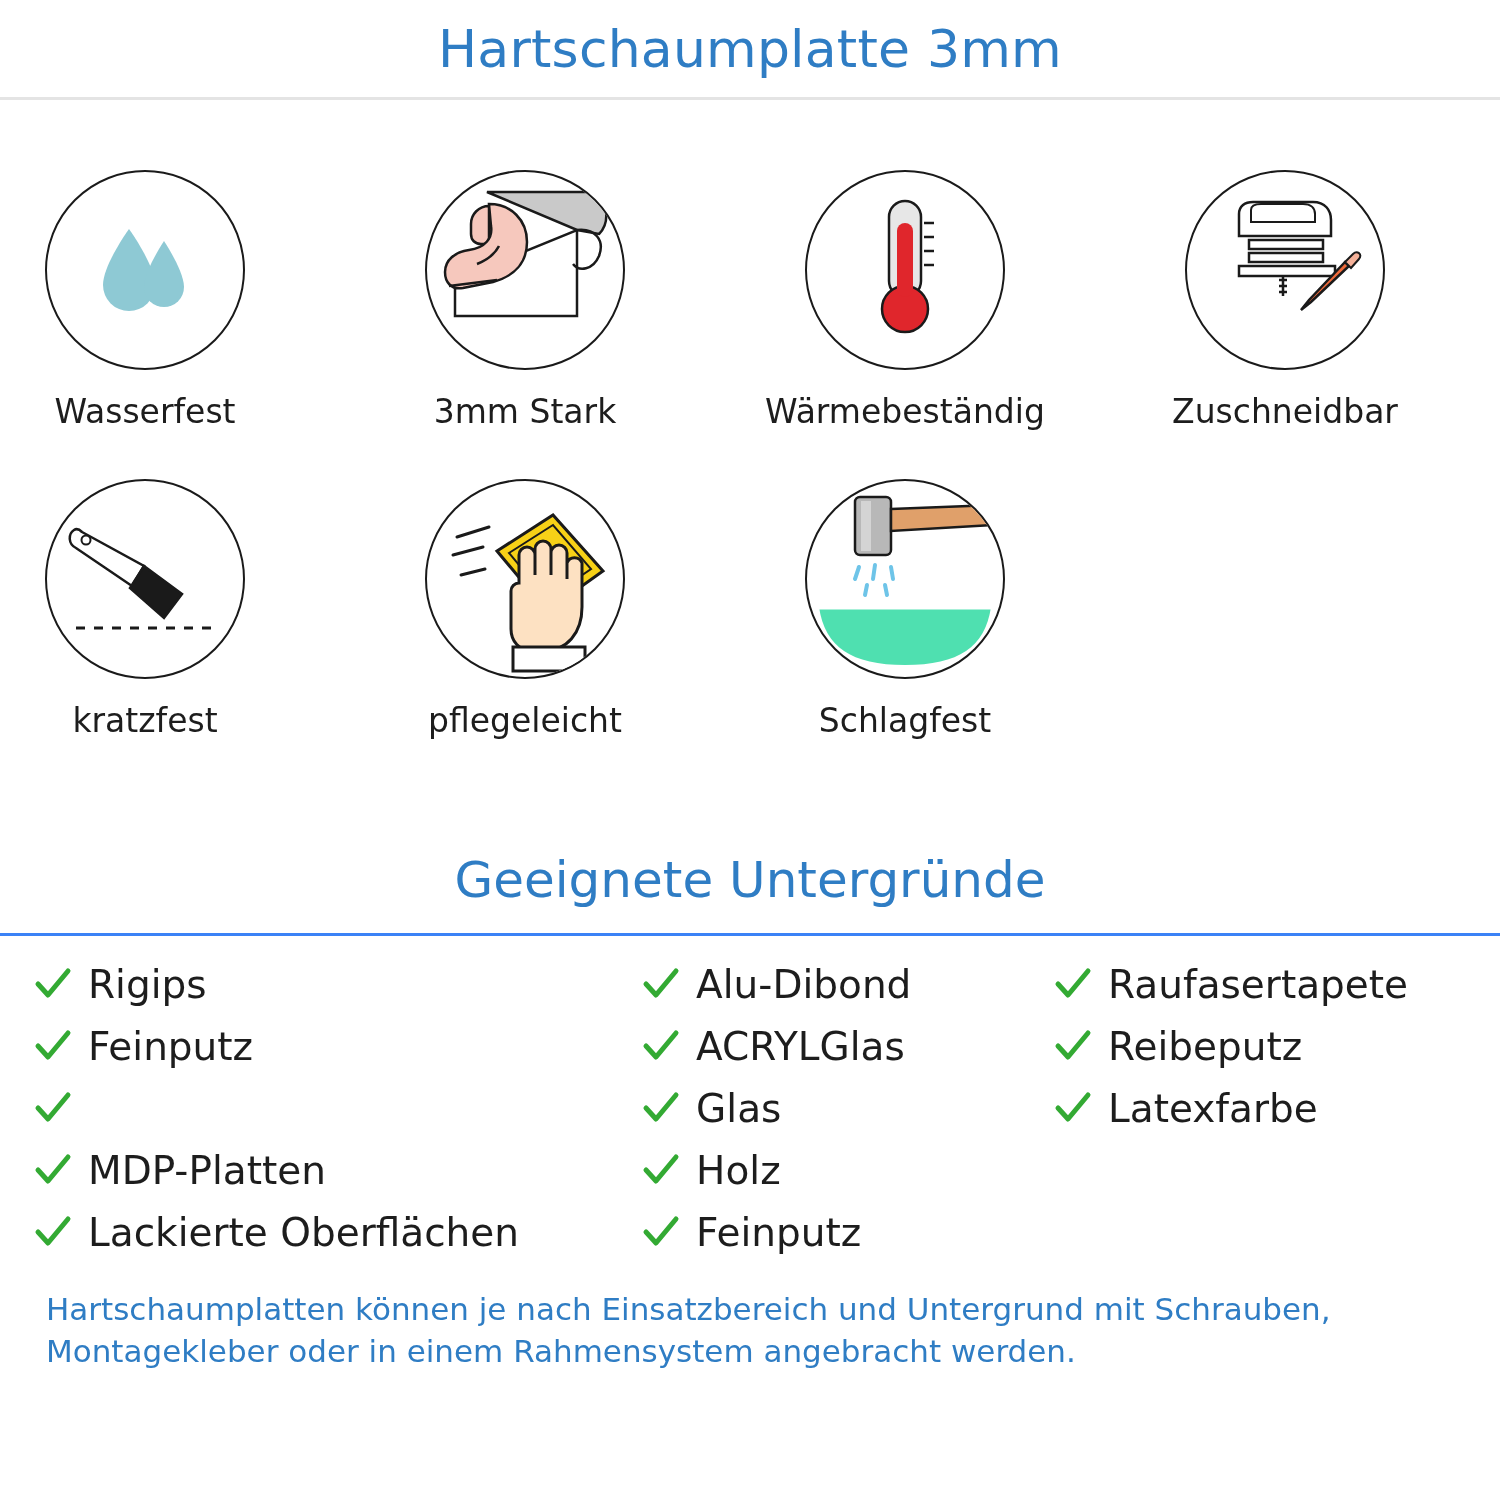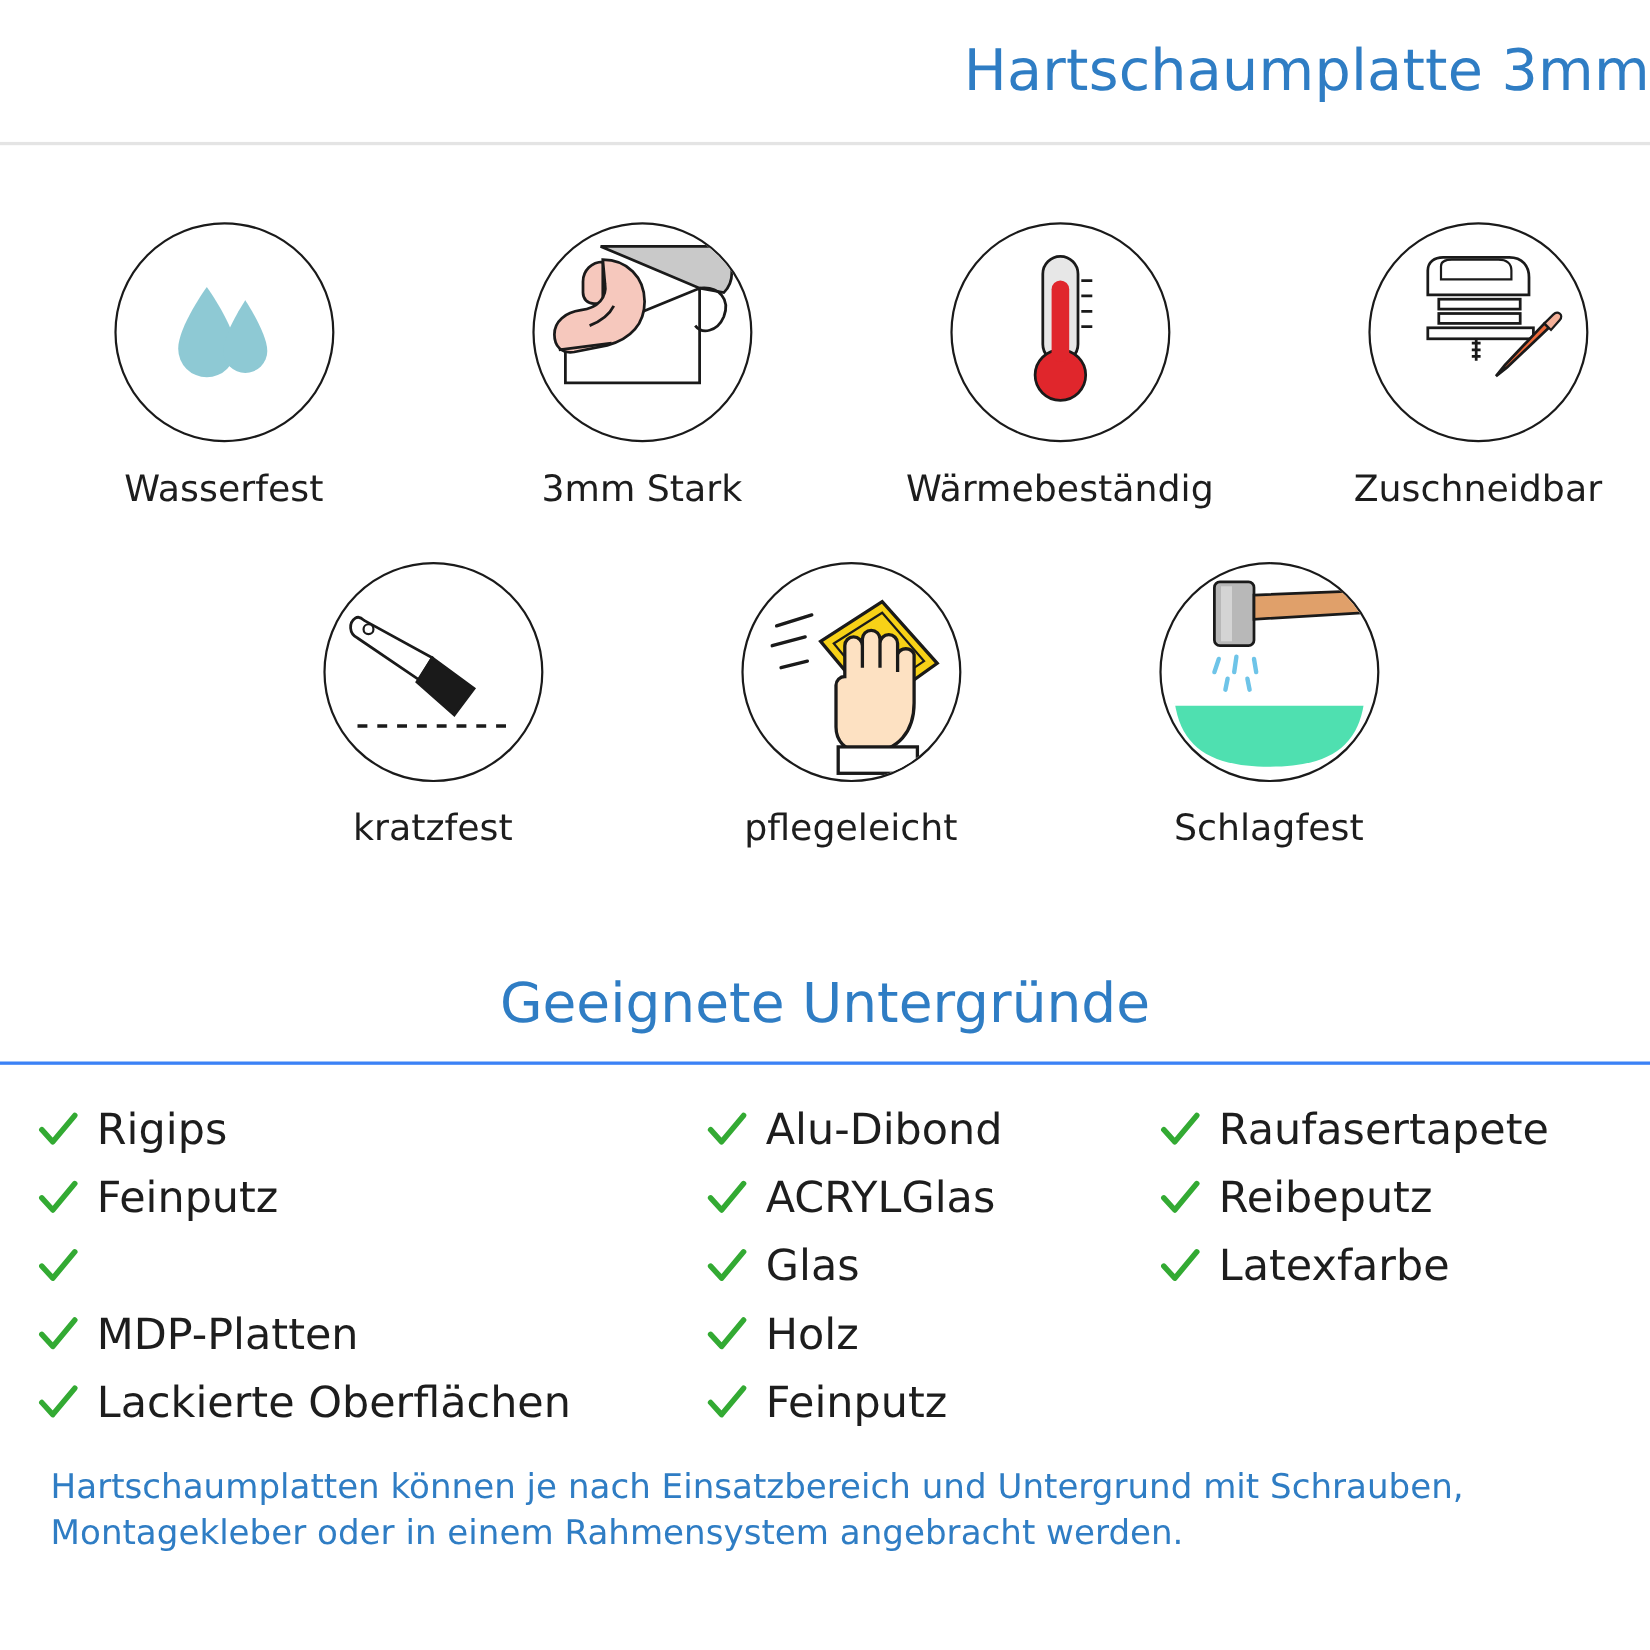--- a/index.html
+++ b/index.html
@@ -18,42 +18,41 @@
   .page {
     width: 1500px;
     height: 1500px;
     position: relative;
     display: flex;
     flex-direction: column;
   }
 
   
   .header {
-    height: 132px;
+    height: 100px;
     display: flex;
     align-items: center;
-    justify-content: flex-end;
+    justify-content: center;
     border-bottom: 3px solid #e4e4e4;
     box-sizing: border-box;
   }
   .header-title {
     font-size: 52px;
     color: #2f7dc4;
     font-weight: 400;
     letter-spacing: 0.2px;
   }
 
   
   .features {
     padding-top: 70px;
   }
   .feature-row {
     display: flex;
-    justify-content: center;
-    padding-left: 47px;
+    justify-content: flex-start;
   }
   .feature-row.row1 { gap: 90px; }
   .feature-row.row2 { gap: 90px; margin-top: 48px; }
 
   .feature {
     width: 290px;
     display: flex;
     flex-direction: column;
     align-items: center;
   }
@@ -90,21 +89,21 @@
   }
   .subheader-title {
     font-size: 50px;
     color: #2f7dc4;
     font-weight: 400;
   }
 
   
   .lists {
     display: flex;
-    padding: 28px 34px 0 34px;
+    padding: 17px 34px 0 34px;
     box-sizing: border-box;
   }
   .list-col {
     display: flex;
     flex-direction: column;
   }
   .list-col.c1 { width: 620px; }
   .list-col.c2 { width: 420px; }
   .list-col.c3 { width: 420px; }
 

